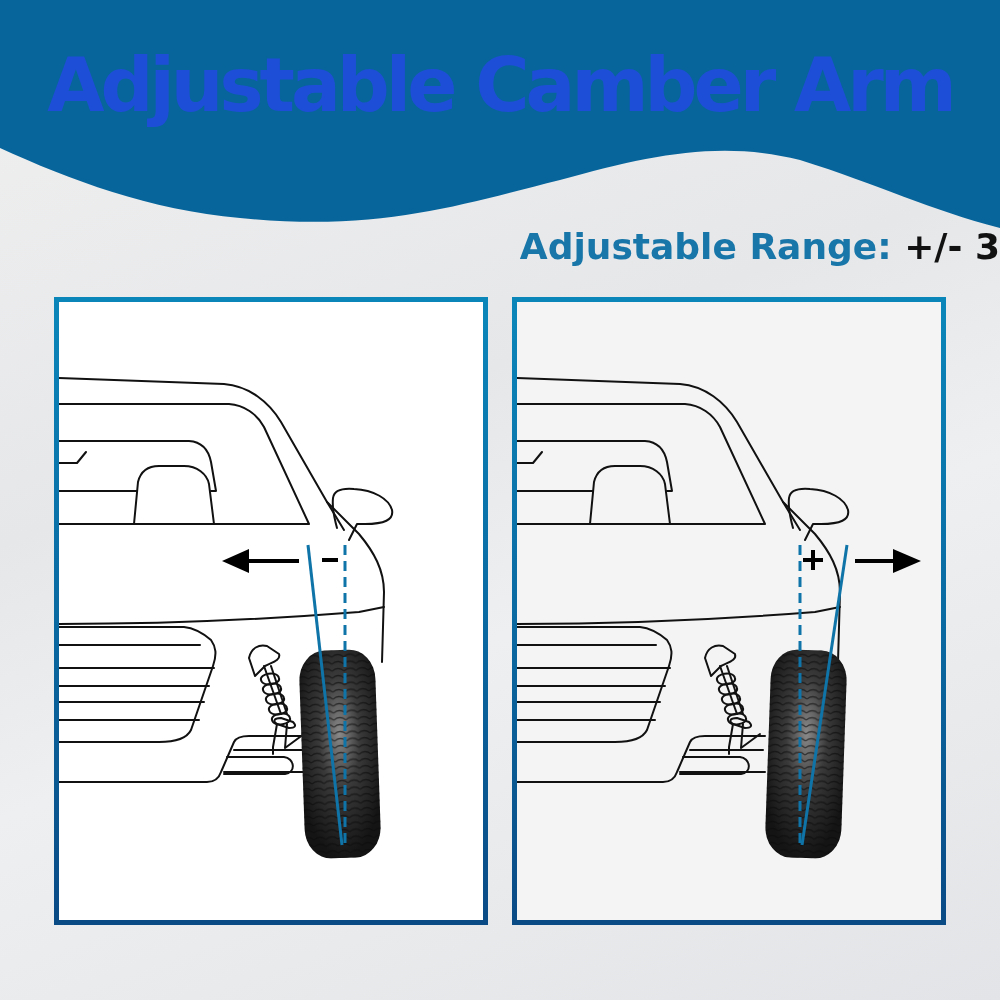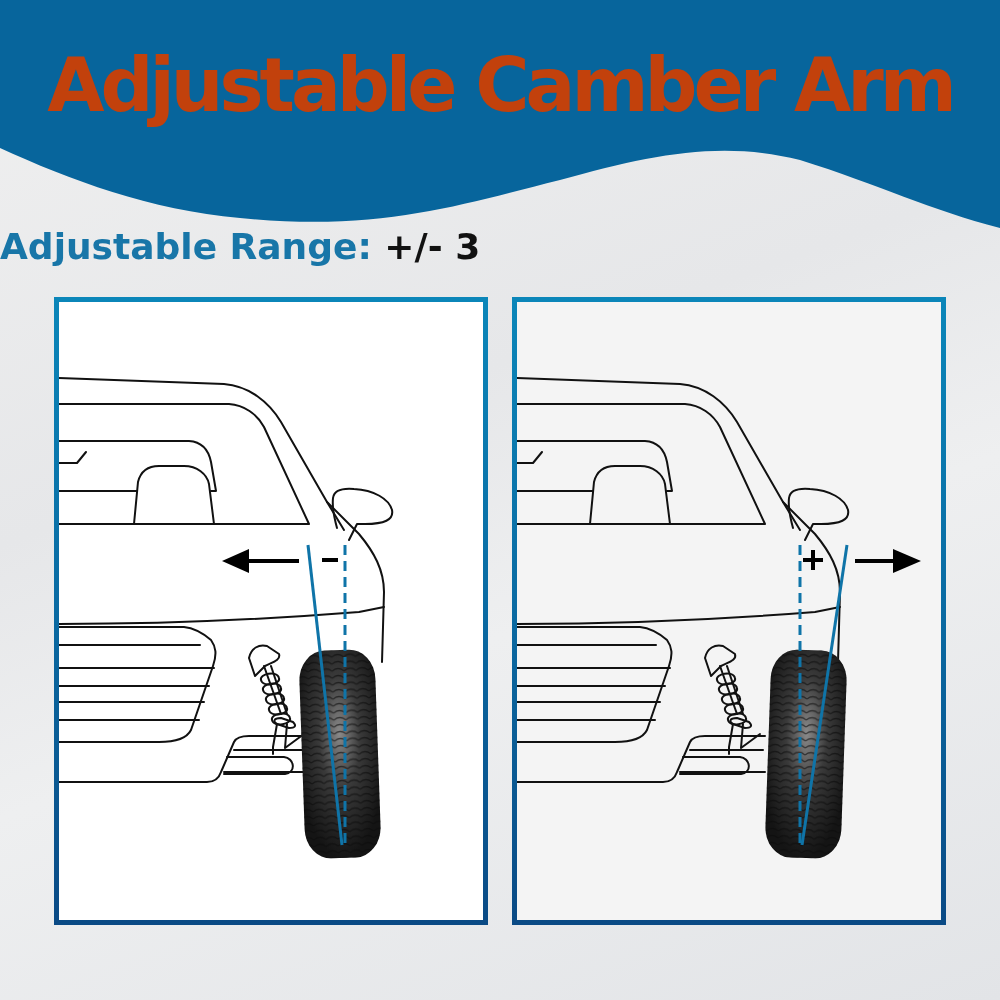--- a/index.html
+++ b/index.html
@@ -4,25 +4,25 @@
 <style>
   html, body { margin:0; padding:0; }
   body {
     width:1000px; height:1000px; overflow:hidden; position:relative;
     background: linear-gradient(160deg, #f0f0f0 0%, #e6e7e9 40%, #eeeff0 60%, #e2e4e7 100%);
     font-family: "DejaVu Sans", sans-serif;
   }
   .wave { position:absolute; left:0; top:0; width:1000px; height:240px; }
   .title {
     position:absolute; left:0; top:40px; width:1000px; text-align:center;
-    color:#c2410c; font-family:"DejaVu Sans", sans-serif; font-weight:bold;
+    color:#1d4ed8; font-family:"DejaVu Sans", sans-serif; font-weight:bold;
     font-size:74px; letter-spacing:-4px; line-height:90px; margin:0;
   }
   .subtitle {
-    position:absolute; left:0; top:222px; width:1000px; text-align:left;
+    position:absolute; left:0; top:222px; width:1000px; text-align:right;
     font-family:"DejaVu Sans", sans-serif; font-weight:bold; font-size:36px; line-height:50px;
   }
   .subtitle .label { color:#1876a8; }
   .subtitle .value { color:#111111; }
   .panel {
     position:absolute; top:297px; width:434px; height:628px; box-sizing:border-box;
     padding:5px; background: linear-gradient(180deg, #0b86b9 0%, #0a6aa2 50%, #0a4a85 100%);
   }
   .panel-inner { width:100%; height:100%; position:relative; overflow:hidden; }
   .panel.left { left:54px; }

